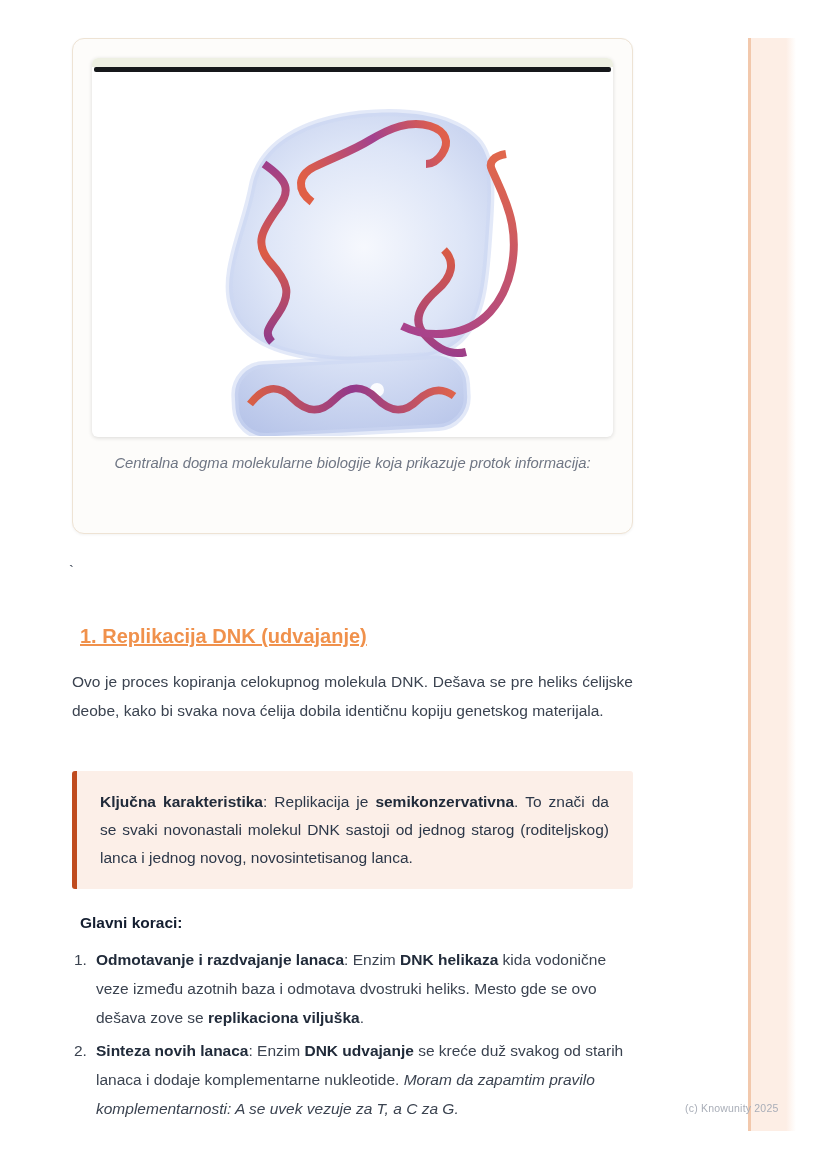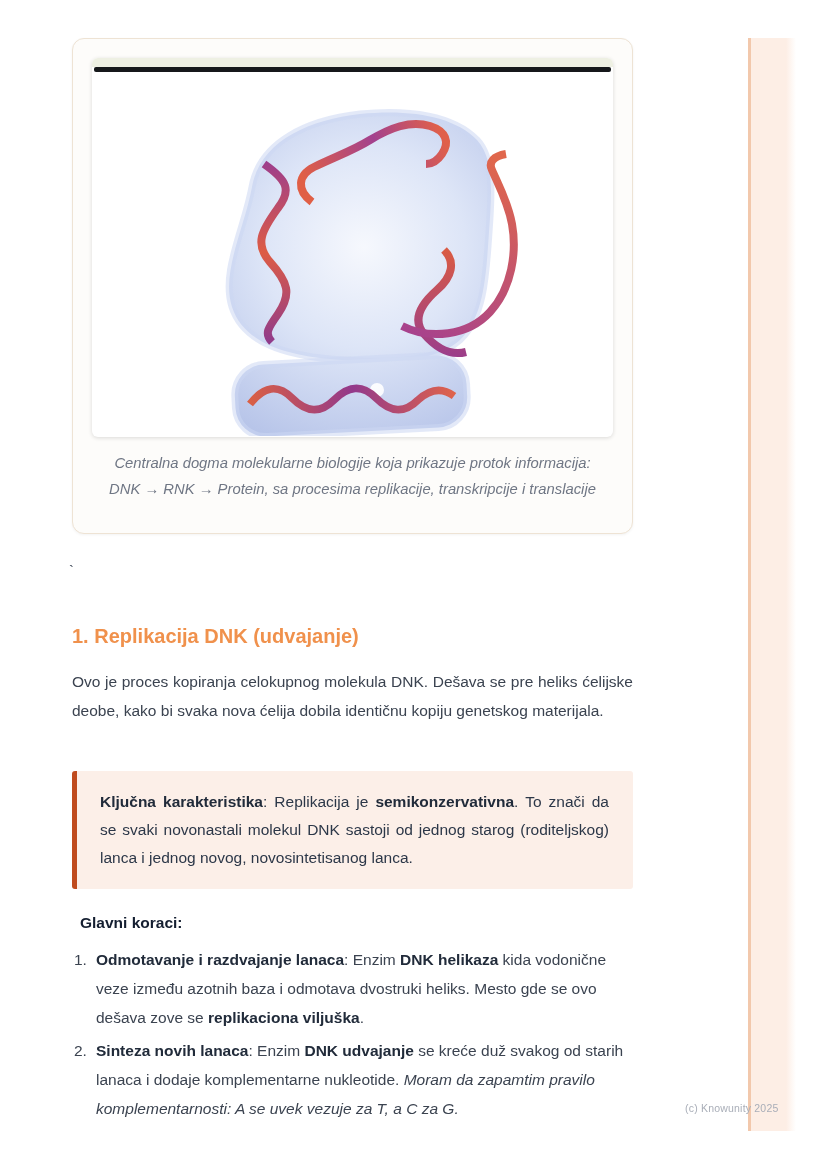--- a/index.html
+++ b/index.html
@@ -22,22 +22,22 @@
     border-radius:6px;box-shadow:0 1px 4px rgba(0,0,0,0.14);overflow:hidden;
   }
   .img-top-band{height:9px;background:#eef0e3;}
   .img-black-bar{height:5px;background:#16181b;margin:0 2px;border-radius:2px;}
   .figure-caption{
     position:absolute;left:0;right:0;top:412px;text-align:center;
     font-style:italic;color:#6f7684;font-size:14.8px;line-height:25.5px;
   }
   .stray-char{position:absolute;left:69px;top:562px;font-size:15px;color:#374151;z-index:1;}
   .section-heading{
-    position:absolute;left:72px;top:625px;margin:0;font-size:20px;font-weight:700;
-    color:#f0914c;z-index:1;
+    position:absolute;left:80px;top:625px;margin:0;font-size:20px;font-weight:700;
+    color:#f0914c;z-index:1;text-decoration:underline;
   }
   .intro-paragraph{
     position:absolute;left:72px;top:667px;width:561px;margin:0;
     font-size:15.5px;line-height:29px;color:#3b4350;text-align:justify;z-index:1;
   }
   .key-callout{
     position:absolute;left:72px;top:771px;width:561px;box-sizing:border-box;
     background:#fcefe8;border-left:5px solid #c04b1e;border-radius:3px;
     padding:17px 24px 17px 23px;z-index:1;
   }
@@ -120,21 +120,20 @@
                C 344 276 358 284 374 280" fill="none" stroke="url(#g3)" stroke-width="8"></path>
       <path d="M 414 82 C 402 84 396 90 400 98 C 406 112 416 130 420 152
                C 425 180 420 216 398 240 C 376 264 338 268 310 254" fill="none" stroke="url(#g4)" stroke-width="8"></path>
       <path d="M 158 332 C 172 314 186 312 200 326 C 214 340 228 342 242 328
                C 256 314 270 312 284 326 C 298 340 312 342 326 328
                C 338 317 350 315 362 324" fill="none" stroke="url(#g5)" stroke-width="7.5"></path>
     </svg>
   </div>
   <div class="figure-caption">
     <div>Centralna dogma molekularne biologije koja prikazuje protok informacija:</div>
-    <div>DNK → RNK → Protein, sa procesima replikacije, transkripcije i translacije</div>
   </div>
 </div>
 
 <div class="stray-char">`</div>
 
 <h2 class="section-heading">1. Replikacija DNK (udvajanje)</h2>
 
 <p class="intro-paragraph">Ovo je proces kopiranja celokupnog molekula DNK. Dešava se pre heliks ćelijske deobe, kako bi svaka nova ćelija dobila identičnu kopiju genetskog materijala.</p>
 
 <div class="key-callout">

